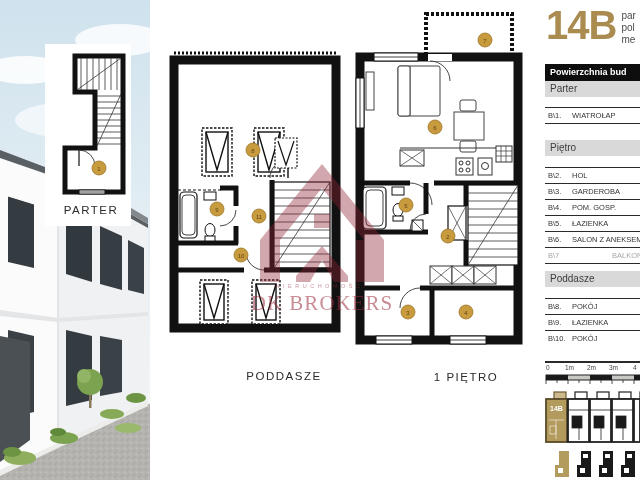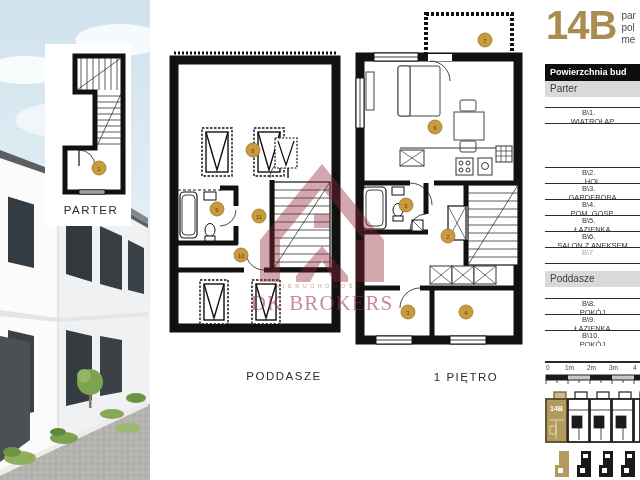--- a/index.html
+++ b/index.html
@@ -14,21 +14,21 @@
   #panel{left:545px;top:0;width:95px;height:347px;}
   #unit-head{position:absolute;top:4px;left:1px;display:flex;align-items:flex-start;}
   #unit-number{font-size:40px;font-weight:bold;line-height:42px;letter-spacing:-1px;color:#ab8c50;}
   #unit-side{margin-left:5px;margin-top:6px;font-size:10px;line-height:12px;color:#4a4a4a;}
   .title-bar{position:absolute;top:64px;left:0;width:95px;height:17px;background:#0e0e0e;color:#fff;
              font-size:9px;font-weight:bold;line-height:17px;padding-left:5px;box-sizing:border-box;white-space:nowrap;}
   .sec-bar{position:absolute;left:0;width:95px;height:16px;background:#d9d9d9;color:#3c3c3c;
            font-size:10px;line-height:16px;padding-left:5px;box-sizing:border-box;}
   .rows{position:absolute;left:0;width:95px;}
   .row{display:flex;height:15px;align-items:center;border-top:1px solid #2a2a2a;
-       font-size:7.5px;color:#333;flex-direction:column;}
+       font-size:7.5px;color:#333;}
   .row .rid{width:24px;padding-left:3px;flex:none;}
   .row .rname{flex:1;white-space:nowrap;overflow:hidden;}
   .row.last{border-bottom:1px solid #2a2a2a;}
   .row.muted{color:#a8a8a8;gap:40px;}
   #sep-line{position:absolute;top:361px;left:0;width:95px;height:2px;background:#2a2a2a;}
   #scalebar{position:absolute;top:364px;left:0;width:95px;height:20px;}
   #scalebar .lab{position:absolute;top:0;font-size:6.5px;color:#444;}
   
   #watermark{left:252px;top:158px;width:140px;height:164px;pointer-events:none;}
   .plan-label{font-size:11.5px;letter-spacing:1.5px;fill:#2b2b2b;font-family:"Liberation Sans",sans-serif;}
@@ -358,20 +358,21 @@
   <div class="title-bar">Powierzchnia bud</div>
 
   <div class="sec-bar" style="top:81px">Parter</div>
   <div class="rows" style="top:107px">
     <div class="row last">
       <span class="rid">B\1.</span>
       <span class="rname">WIATROŁAP</span>
     </div>
   </div>
 
+  <div class="sec-bar" style="top:140px">Piętro</div>
   <div class="rows" style="top:167px">
     <div class="row">
       <span class="rid">B\2.</span>
       <span class="rname">HOL</span>
     </div>
     <div class="row">
       <span class="rid">B\3.</span>
       <span class="rname">GARDEROBA</span>
     </div>
     <div class="row">

